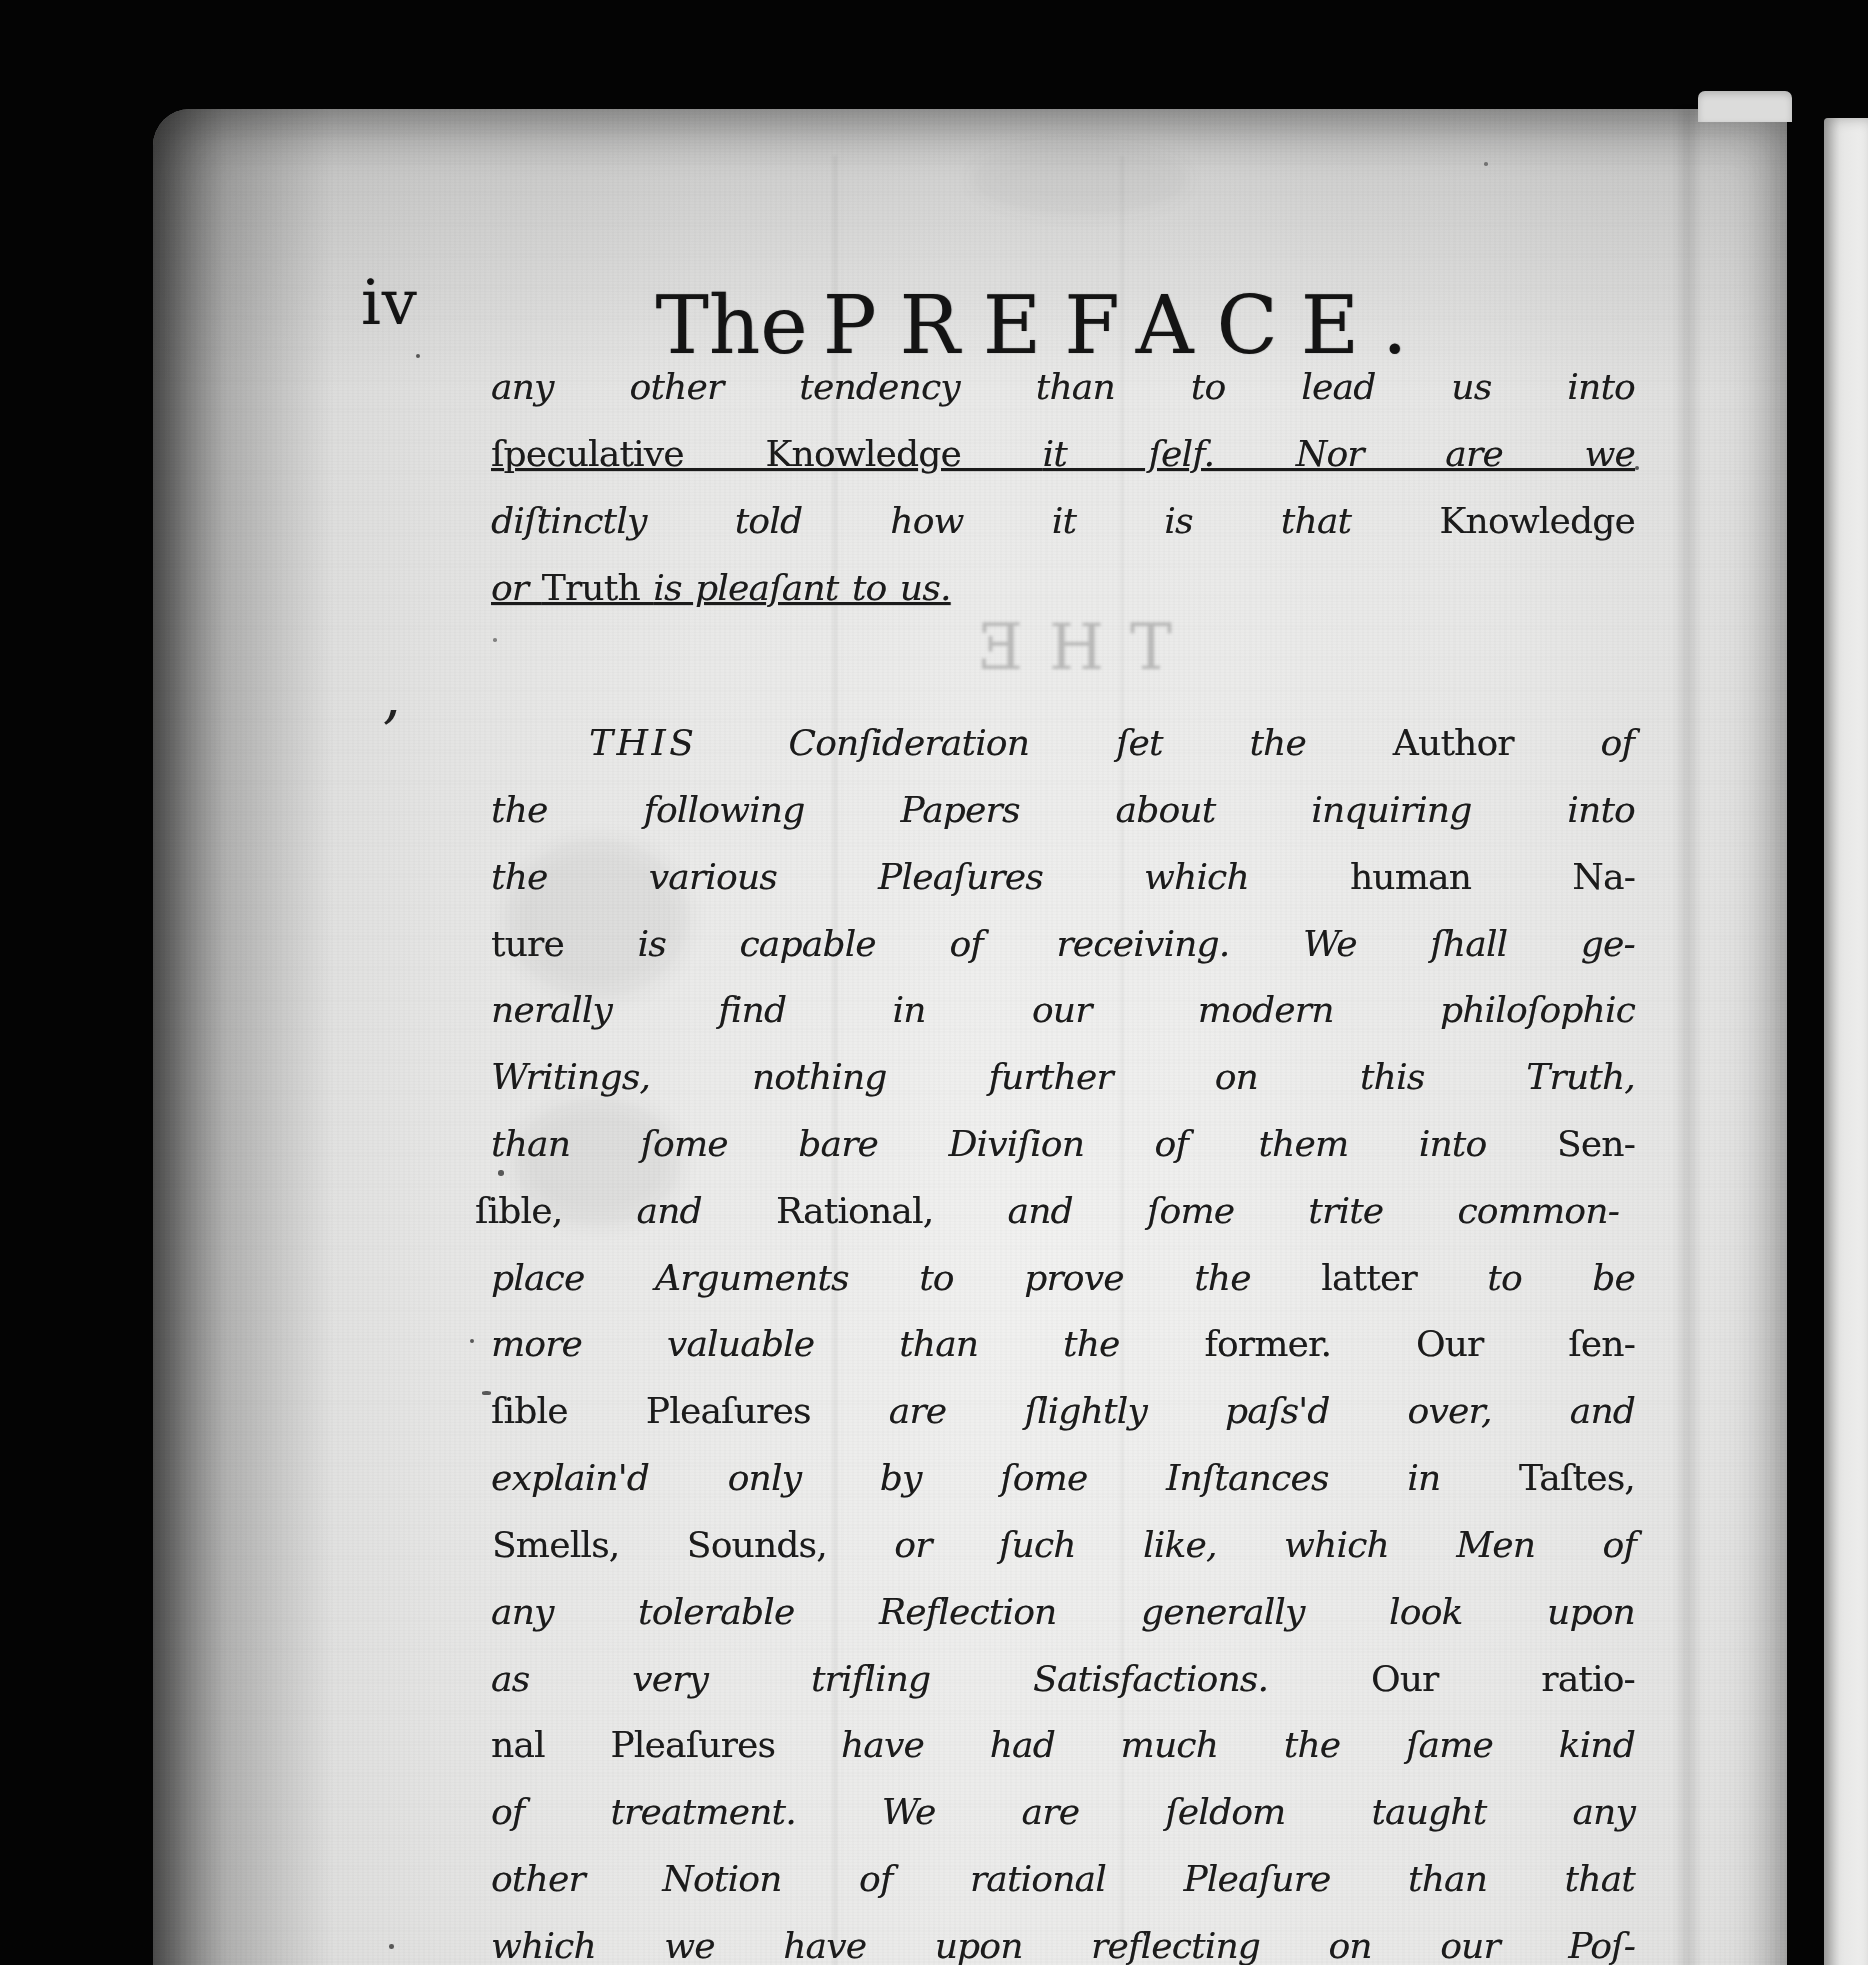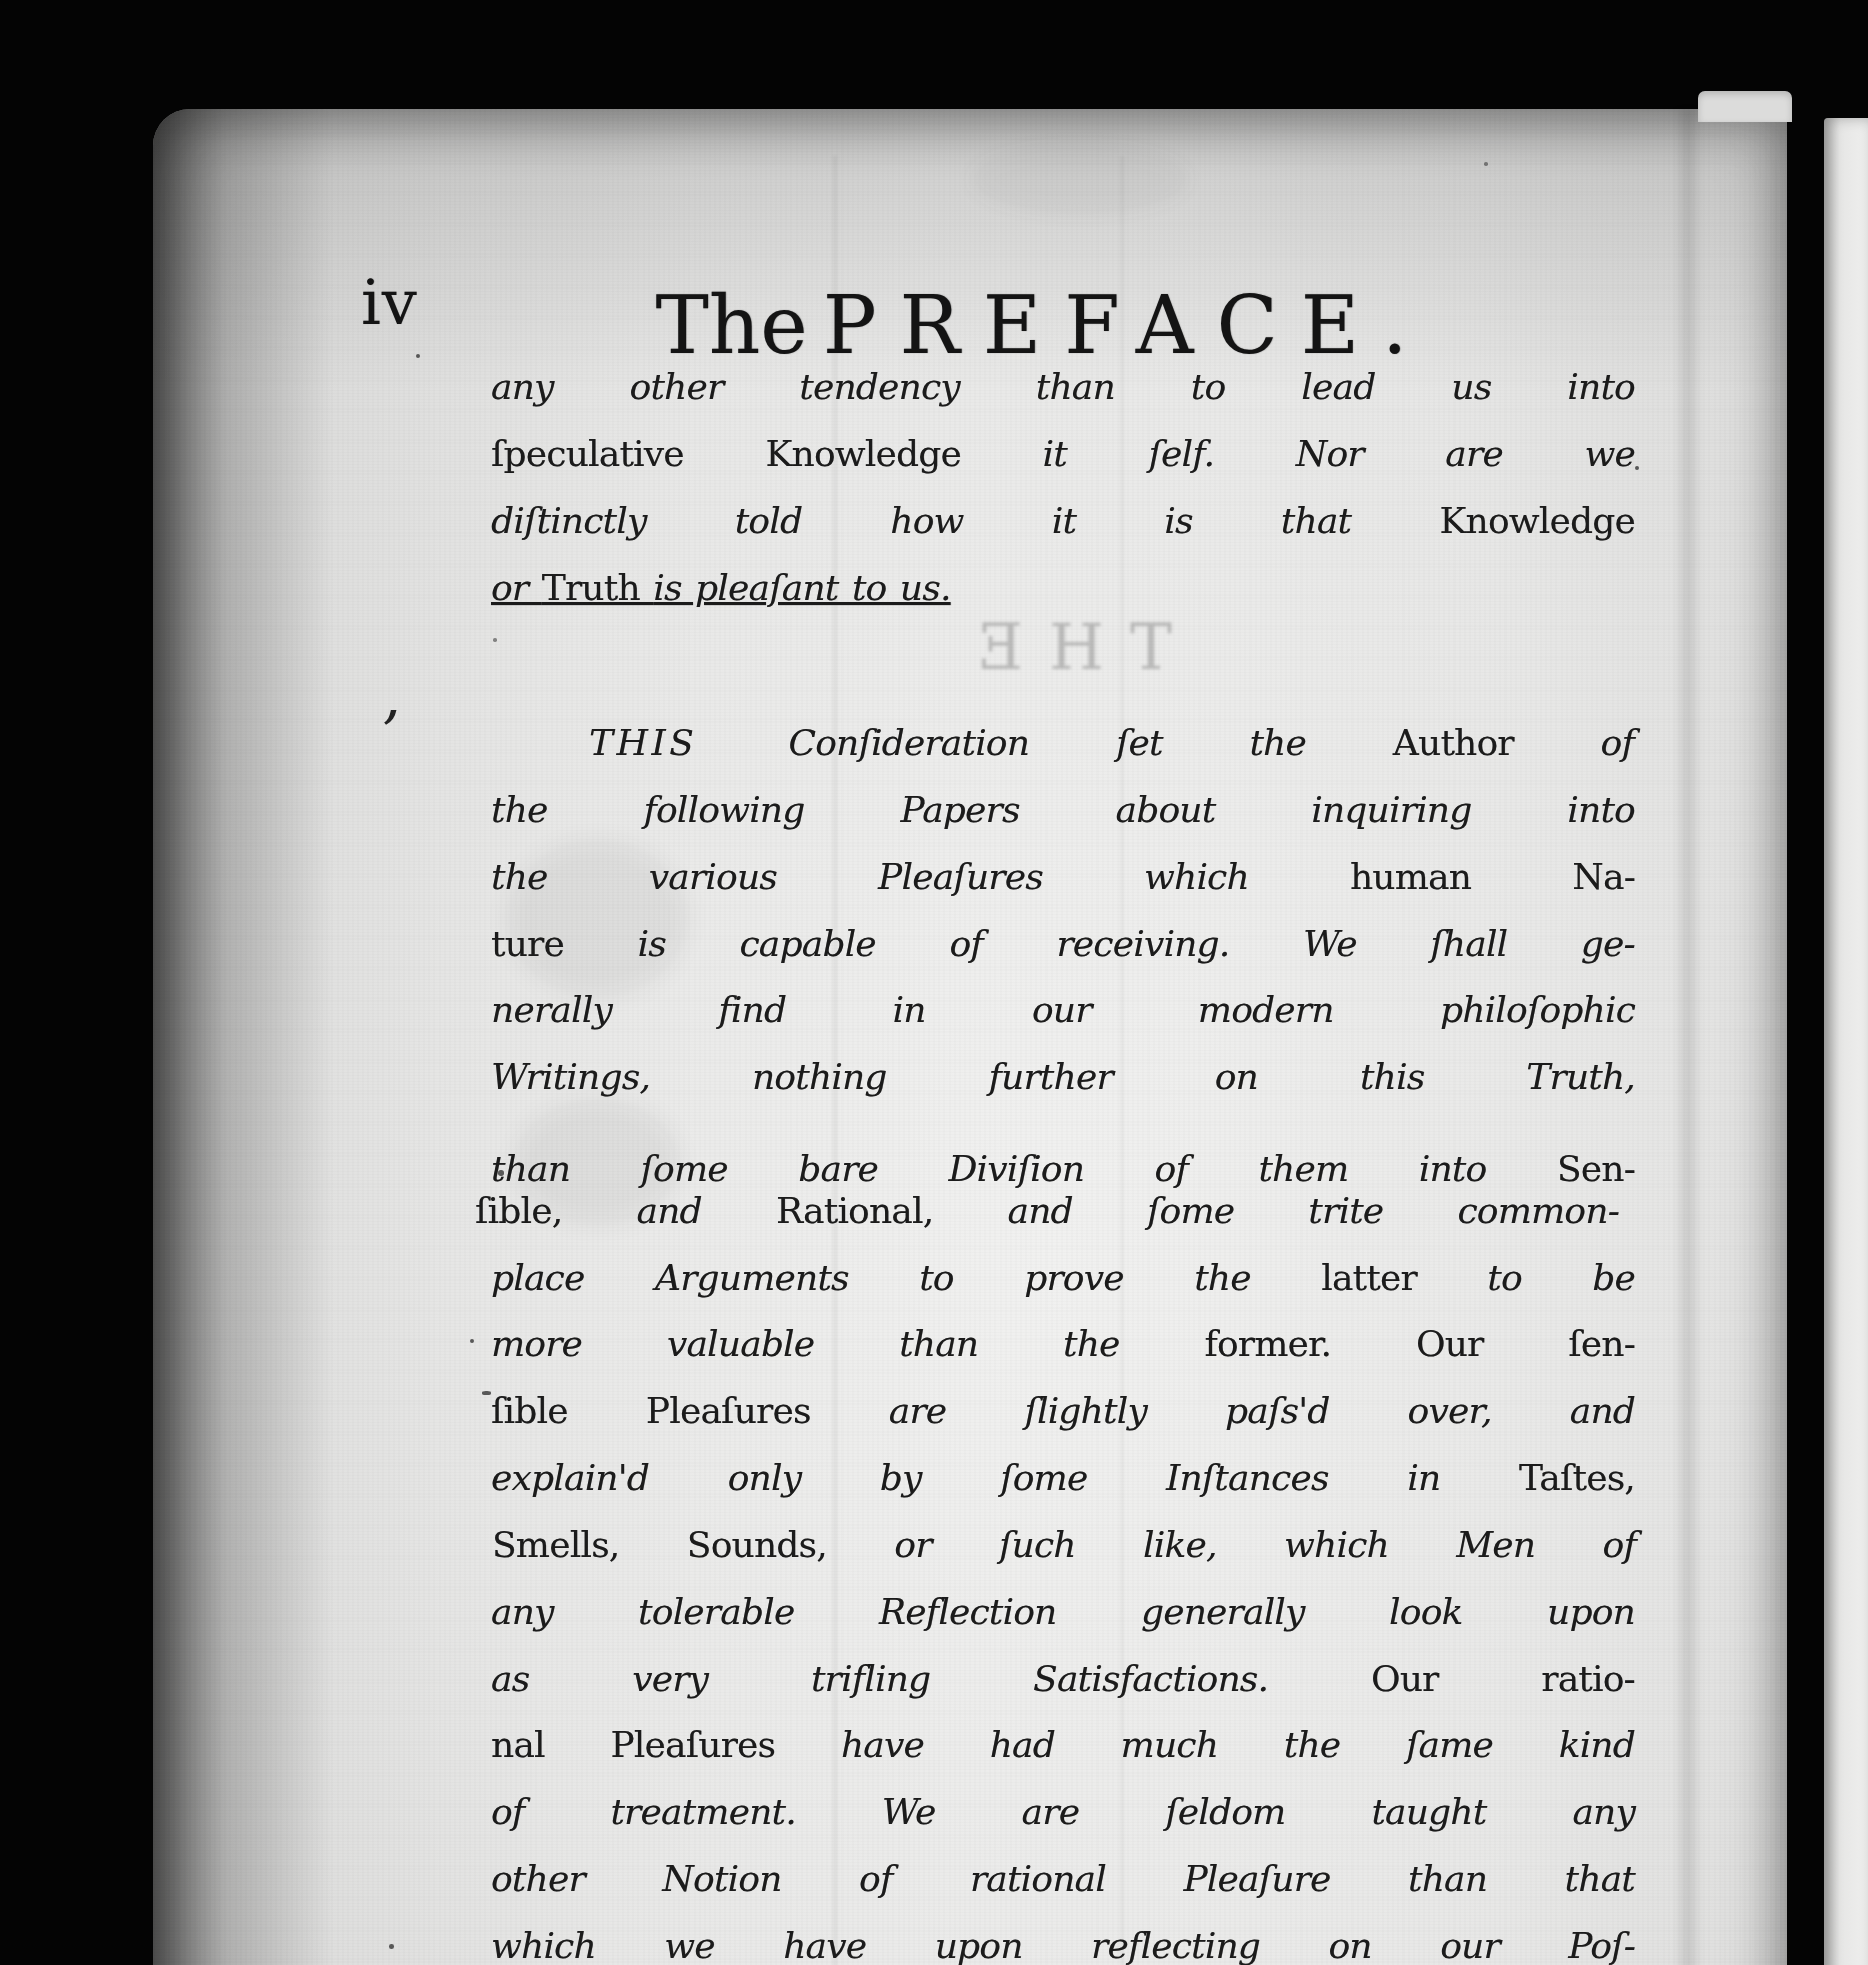--- a/index.html
+++ b/index.html
@@ -98,30 +98,30 @@
     <div class="ghost ghost-the">THE</div>
 
     <div class="pagenum">iv</div>
 
     <div class="header"><span>The</span><span class="caps">PREFACE.</span></div>
 
     <div class="margin-mark">’</div>
 
     <div id="textblock">
         <div class="line" style="top: 246px; left: 338px; width: 1144px;"><span class="seg-i">any other tendency than to lead us into</span></div>
-        <div class="line" style="top: 313px; left: 338px; width: 1144px;"><span class="seg-r">ſpeculative Knowledge </span><span class="seg-i">it ſelf. Nor are we</span></div>
+        <div class="line" style="top: 313px; left: 338px; width: 1144px; text-decoration: underline;"><span class="seg-r">ſpeculative Knowledge </span><span class="seg-i">it ſelf. Nor are we</span></div>
         <div class="line" style="top: 380px; left: 338px; width: 1144px;"><span class="seg-i">diſtinctly told how it is that </span><span class="seg-r">Knowledge</span></div>
         <div class="line l-left" style="top: 447px; left: 338px; width: 1144px;"><span class="seg-i">or </span><span class="seg-r">Truth </span><span class="seg-i">is pleaſant to us.</span></div>
         <div class="line" style="top: 602px; left: 436px; width: 1045px;"><span class="seg-ic">THIS </span><span class="seg-i">Conſideration ſet the </span><span class="seg-r">Author </span><span class="seg-i">of</span></div>
         <div class="line" style="top: 669px; left: 338px; width: 1144px;"><span class="seg-i">the following Papers about inquiring into</span></div>
         <div class="line" style="top: 736px; left: 338px; width: 1144px;"><span class="seg-i">the various Pleaſures which </span><span class="seg-r">human Na-</span></div>
         <div class="line" style="top: 803px; left: 338px; width: 1144px;"><span class="seg-r">ture </span><span class="seg-i">is capable of receiving. We ſhall ge-</span></div>
         <div class="line" style="top: 869px; left: 338px; width: 1144px;"><span class="seg-i">nerally find in our modern philoſophic</span></div>
         <div class="line" style="top: 936px; left: 338px; width: 1144px;"><span class="seg-i">Writings, nothing further on this Truth,</span></div>
-        <div class="line" style="top: 1003px; left: 338px; width: 1144px; margin-top: 25px;"><span class="seg-i">than ſome bare Diviſion of them into </span><span class="seg-r">Sen-</span></div>
+        <div class="line" style="top: 1003px; left: 338px; width: 1144px;"><span class="seg-i">than ſome bare Diviſion of them into </span><span class="seg-r">Sen-</span></div>
         <div class="line" style="top: 1070px; left: 322px; width: 1144px;"><span class="seg-r">ſible, </span><span class="seg-i">and </span><span class="seg-r">Rational, </span><span class="seg-i">and ſome trite common-</span></div>
         <div class="line" style="top: 1137px; left: 338px; width: 1144px;"><span class="seg-i">place Arguments to prove the </span><span class="seg-r">latter </span><span class="seg-i">to be</span></div>
         <div class="line" style="top: 1203px; left: 338px; width: 1144px;"><span class="seg-i">more valuable than the </span><span class="seg-r">former. Our ſen-</span></div>
         <div class="line" style="top: 1270px; left: 338px; width: 1144px;"><span class="seg-r">ſible Pleaſures </span><span class="seg-i">are ſlightly paſs'd over, and</span></div>
         <div class="line" style="top: 1337px; left: 338px; width: 1144px;"><span class="seg-i">explain'd only by ſome Inſtances in </span><span class="seg-r">Taſtes,</span></div>
         <div class="line" style="top: 1404px; left: 339px; width: 1144px;"><span class="seg-r">Smells, Sounds, </span><span class="seg-i">or ſuch like, which Men of</span></div>
         <div class="line" style="top: 1471px; left: 338px; width: 1144px;"><span class="seg-i">any tolerable Reflection generally look upon</span></div>
         <div class="line" style="top: 1538px; left: 338px; width: 1144px;"><span class="seg-i">as very trifling Satisfactions. </span><span class="seg-r">Our ratio-</span></div>
         <div class="line" style="top: 1604px; left: 338px; width: 1144px;"><span class="seg-r">nal Pleaſures </span><span class="seg-i">have had much the ſame kind</span></div>
         <div class="line" style="top: 1671px; left: 338px; width: 1144px;"><span class="seg-i">of treatment. We are ſeldom taught any</span></div>

